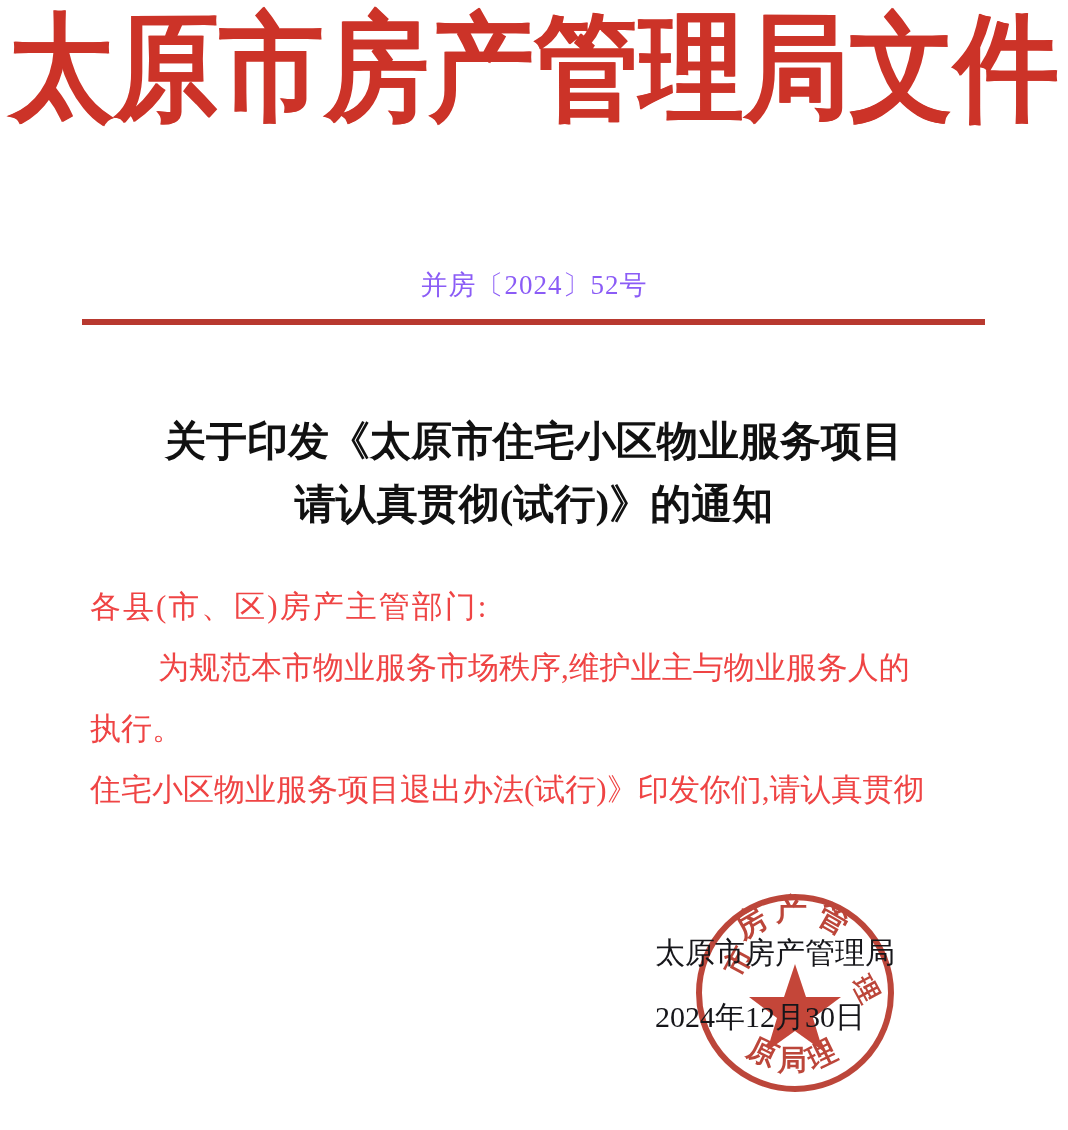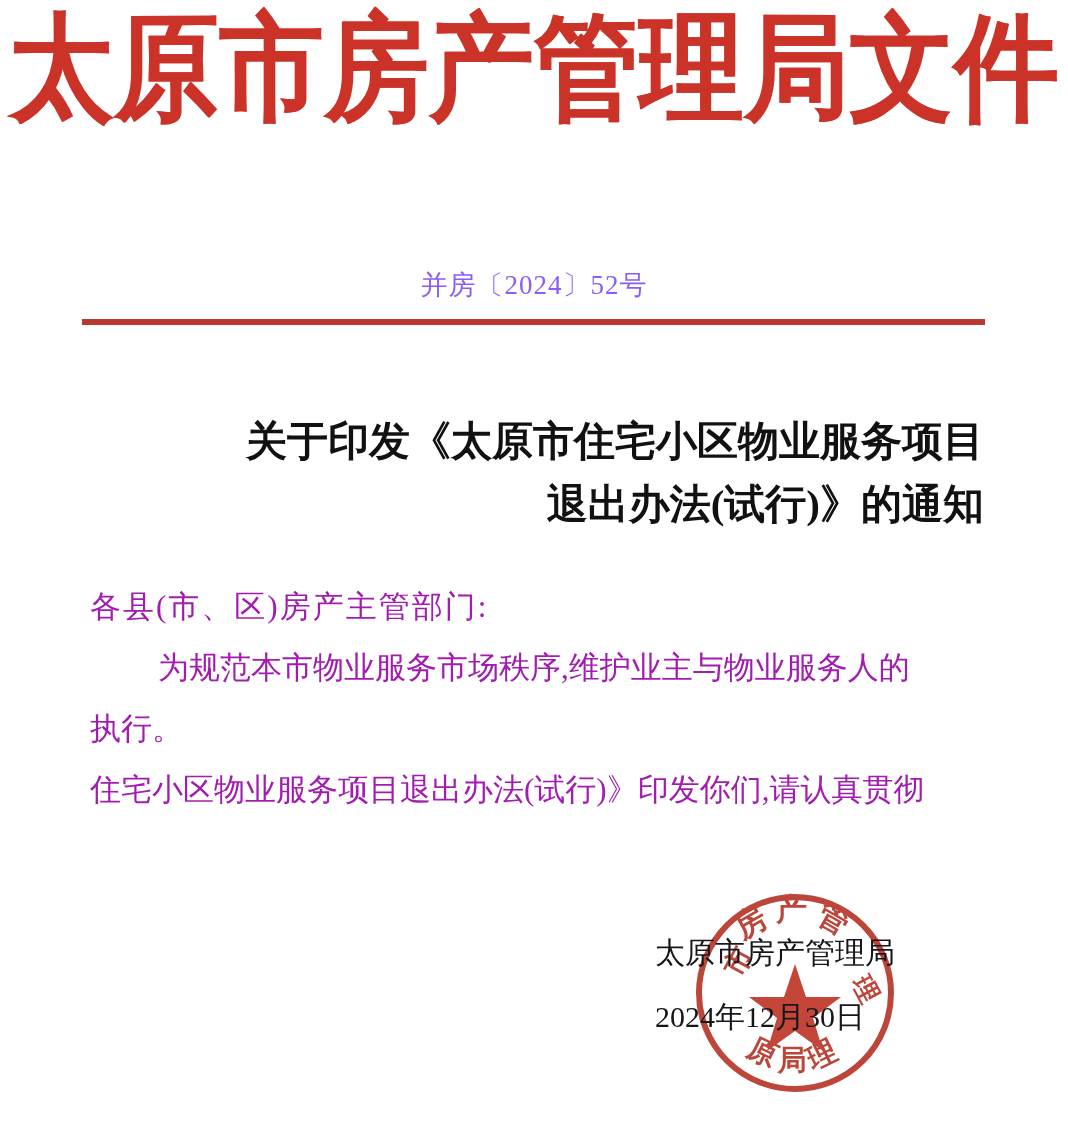--- a/index.html
+++ b/index.html
@@ -60,40 +60,40 @@
     height: 6px;
     background: #b8392f;
   }
 
   
   .doc-title {
     position: absolute;
     left: 84px;
     top: 410px;
     width: 900px;
-    text-align: right;
+    text-align: center;
     font-family: "Liberation Serif", "DejaVu Serif", serif;
     font-weight: bold;
     font-size: 41px;
     line-height: 63px;
     color: #111111;
     letter-spacing: 0px;
   }
   .doc-title .tline { display: block; white-space: nowrap; }
 
   
   .body-block {
     position: absolute;
     left: 90px;
     top: 576px;
     width: 890px;
     font-family: "Liberation Serif", "DejaVu Serif", serif;
     font-size: 31px;
     line-height: 61px;
-    color: #a21caf;
+    color: #ef4444;
   }
   .body-line {
     display: block;
     white-space: nowrap;
     letter-spacing: 0px;
   }
   .body-line.salutation { letter-spacing: 2px; }
   .body-line.indent { padding-left: 68px; }
 
   
@@ -134,21 +134,21 @@
 <div class="page">
 
   <div class="masthead">太原市房产管理局文件</div>
 
   <div class="doc-number">并房〔2024〕52号</div>
 
   <div class="red-rule"></div>
 
   <div class="doc-title">
     <span class="tline">关于印发《太原市住宅小区物业服务项目</span>
-    <span class="tline">退出办法(试行)》的通知</span>
+    <span class="tline">请认真贯彻(试行)》的通知</span>
   </div>
 
   <div class="body-block">
     <span class="body-line salutation">各县(市、区)房产主管部门:</span>
 
     <span class="body-line indent">为规范本市物业服务市场秩序,维护业主与物业服务人的</span>
 
 
     <span class="body-line">执行。</span>
 

